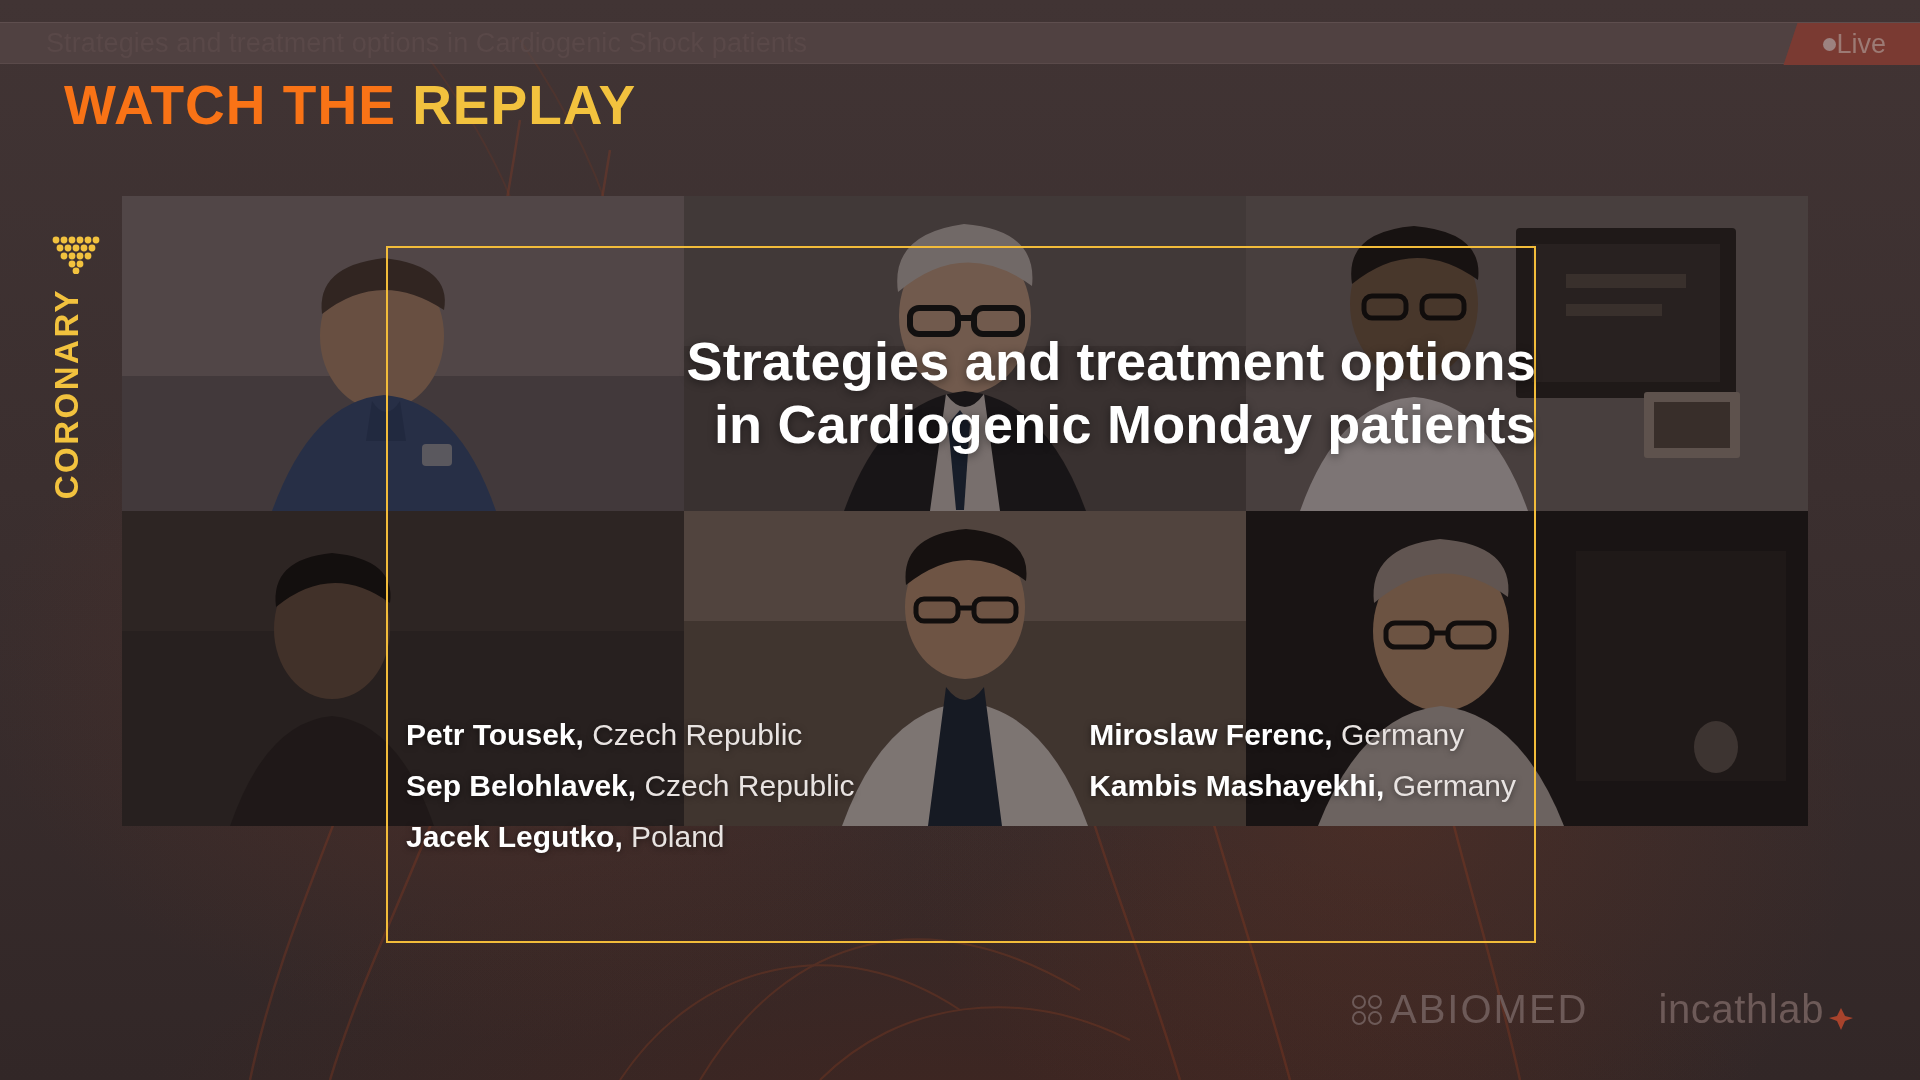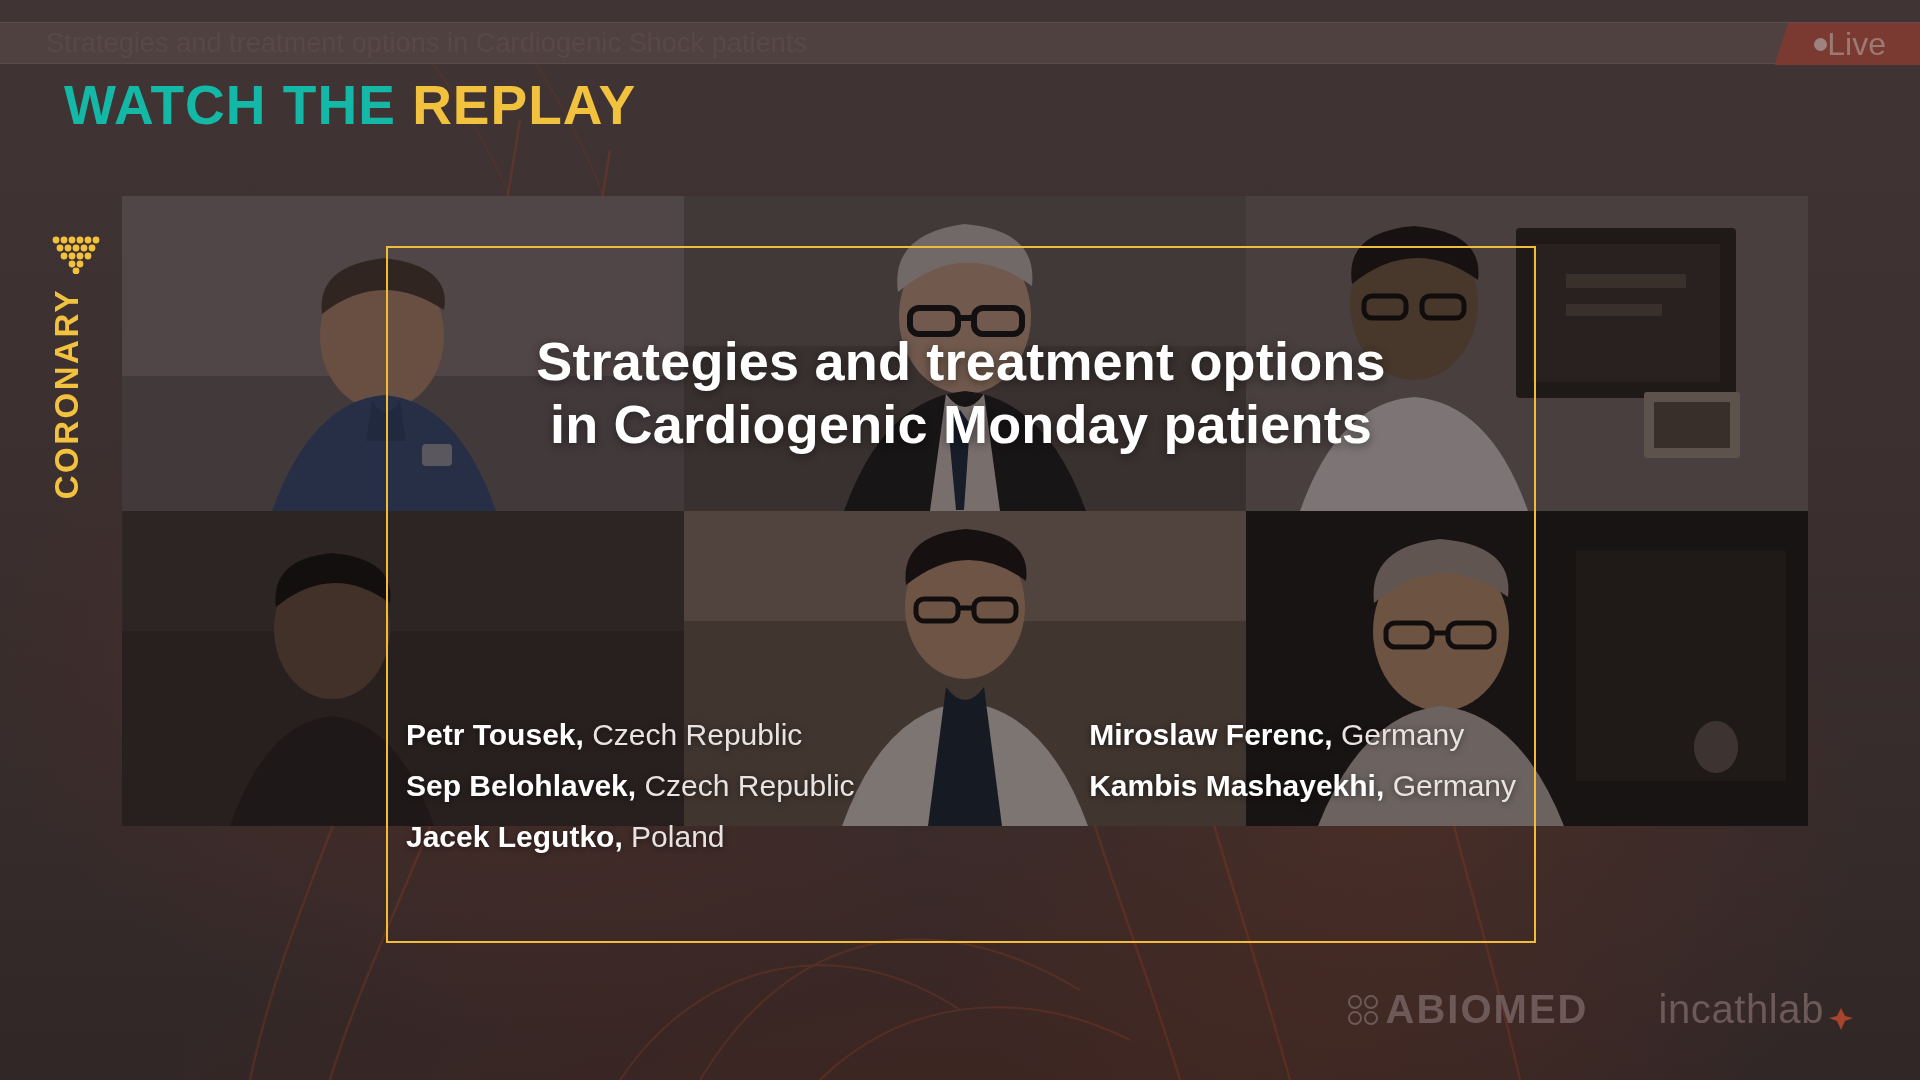--- a/index.html
+++ b/index.html
@@ -48,36 +48,36 @@
     white-space:nowrap;
   }
   .live-badge {
     position:absolute; right:0; top:0;
     height:42px;
     padding:0 34px 0 40px;
     background:#7a3a32;
     clip-path:polygon(14px 0, 100% 0, 100% 100%, 0 100%);
     display:flex; align-items:center; gap:0;
     color:#9c7a74;
-    font-size:32px;
+    font-size:27px;
   }
   .live-dot {
     width:13px; height:13px; border-radius:50%;
     background:#9c8280; display:block;
   }
 
   
   .headline {
     position:absolute; left:64px; top:73px;
     font-size:55px; font-weight:700;
     letter-spacing:1px;
     z-index:6;
     white-space:nowrap;
   }
-  .headline .w1 { color:#14b8a6; }
+  .headline .w1 { color:#f97316; }
   .headline .w2 { color:#f2c23e; }
 
   
   .rail { position:absolute; left:52px; top:236px; z-index:6; }
   .rail-icon { width:48px; height:38px; display:block; }
   .rail-label {
     position:absolute; left:-4px; top:52px;
     transform-origin:left top;
     transform:rotate(-90deg) translate(-100%, 0);
     color:#f2c23e;
@@ -107,21 +107,21 @@
   .frame {
     position:absolute; left:386px; top:246px;
     width:1150px; height:697px;
     border:2px solid #f2bc3a;
     z-index:5;
   }
 
   
   .title {
     position:absolute; left:386px; top:330px; width:1150px;
-    text-align:center;
+    text-align:right;
     color:#ffffff;
     font-size:54px; font-weight:700;
     line-height:1.17;
     letter-spacing:.2px;
     text-shadow:0 2px 10px rgba(0,0,0,.45);
     z-index:7;
   }
   .date {
     position:absolute; left:386px; top:525px; width:1150px;
     text-align:center;
@@ -157,21 +157,21 @@
 
   
   .logos {
     position:absolute; right:66px; bottom:48px;
     display:flex; align-items:center; gap:70px;
     z-index:7;
   }
   .logo-abiomed { display:flex; align-items:center; gap:6px; }
   .logo-abiomed .glyph { width:34px; height:34px; display:block; }
   .logo-abiomed .word {
-    color:#6d5a58; font-size:40px; letter-spacing:2px; font-weight:700;
+    color:#6d5a58; font-size:40px; letter-spacing:2px; font-weight:400;
   }
   .logo-incathlab { display:flex; align-items:flex-end; gap:4px; }
   .logo-incathlab .word {
     color:#6d5a58; font-size:40px; letter-spacing:.6px; font-weight:400;
   }
   .logo-incathlab .mark { width:26px; height:26px; display:block; }
 </style>
 </head>
 <body>
 

